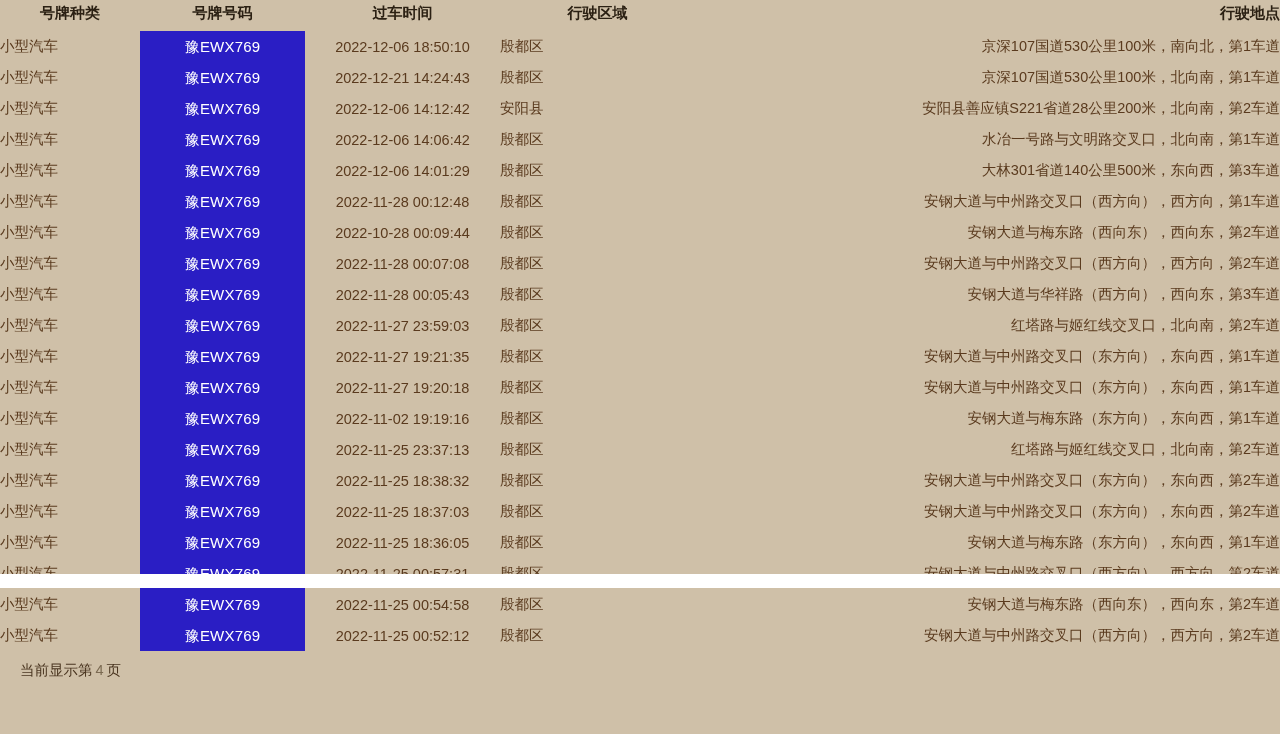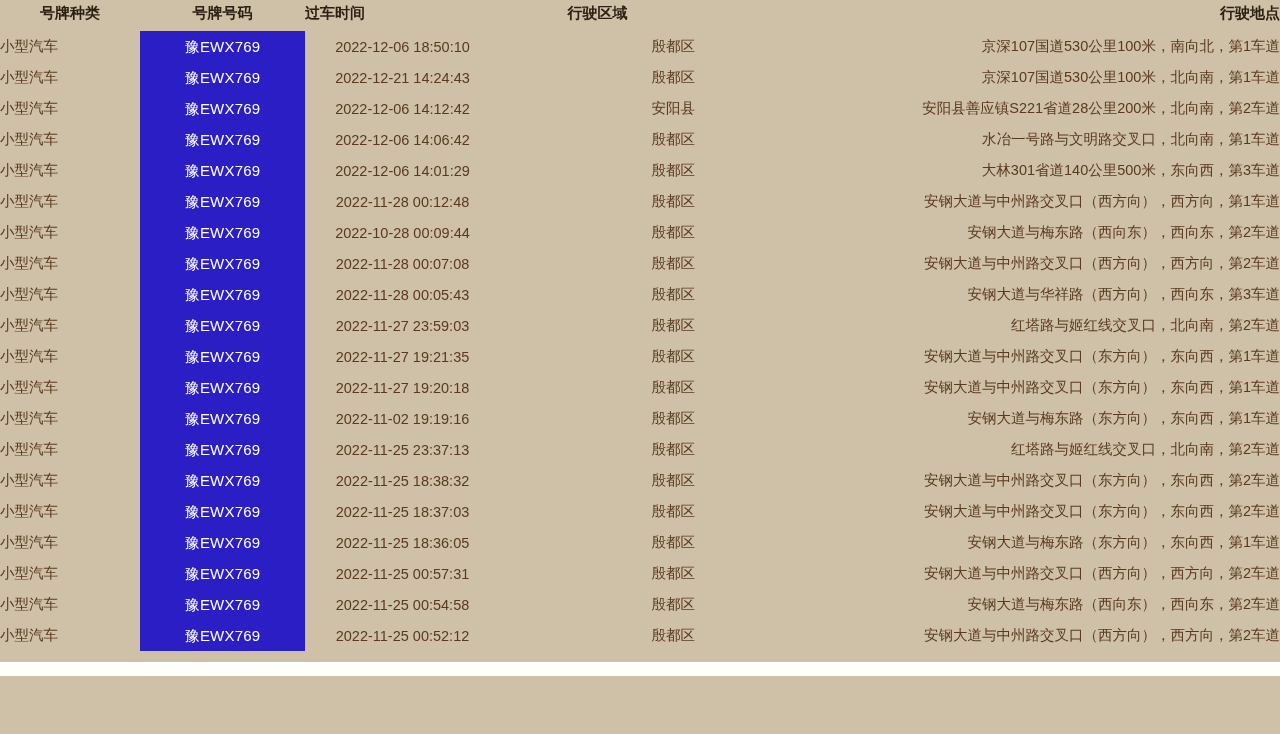--- a/index.html
+++ b/index.html
@@ -10,21 +10,21 @@
     width: 1280px;
     height: 734px;
     background: #cfc0a8;
     font-family: "Liberation Sans", sans-serif;
     color: #3a2c1a;
     overflow: hidden;
   }
   .page {
     position: relative;
     width: 1280px;
-    height: 676px;
+    height: 588px;
     background: #cfc0a8;
   }
   table.records {
     width: 1280px;
     border-collapse: collapse;
     table-layout: fixed;
   }
   table.records th {
     font-size: 15px;
     font-weight: bold;
@@ -43,37 +43,37 @@
   }
   .col-type   { width: 140px; }
   .col-plate  { width: 165px; }
   .col-time   { width: 195px; }
   .col-area   { width: 195px; }
   .col-place  { width: 585px; }
 
   td.c-type   { color: #5c3a1c; }
   td.c-plate  { text-align: center; padding: 0; }
   td.c-time   { text-align: center; color: #5a3a1e; margin-top: 12px; }
-  td.c-area   { text-align: right; padding-left: 18px; color: #5a3a1e; }
+  td.c-area   { text-align: left; padding-left: 18px; color: #5a3a1e; }
   td.c-place  { text-align: right; padding-left: 18px; color: #5a3a1e; }
 
   .plate-badge {
     display: block;
     background: #2a1ec4;
     color: #ffffff;
     font-size: 15px;
     line-height: 31px;
     height: 31px;
     text-align: center;
     letter-spacing: 0.2px;
     font-family: "Liberation Sans", sans-serif;
   }
   thead th.h-type   { text-align: center; }
   thead th.h-plate  { text-align: center; }
-  thead th.h-time   { text-align: left; }
+  thead th.h-time   { text-align: center; }
   thead th.h-area   { text-align: center; }
   thead th.h-place  { text-align: right; }
 
   .footer {
     margin-top: 10px;
     padding-left: 20px;
     font-size: 14.5px;
     color: #4a3520;
   }
   .footer .pagenum {
@@ -288,15 +288,18 @@
           <td class="c-plate">
             <span class="plate-badge">豫EWX769</span>
           </td>
           <td class="c-time">2022-11-25 00:52:12</td>
           <td class="c-area">殷都区</td>
           <td class="c-place">安钢大道与中州路交叉口（西方向），西方向，第2车道</td>
         </tr>
       </tbody>
   </table>
 
+  <div class="footer">
+    <span>当前显示第</span><span class="pagenum">4</span><span>页</span>
+  </div>
 
   <div class="bottom-strip"></div>
 </div>
 
 </body></html>

